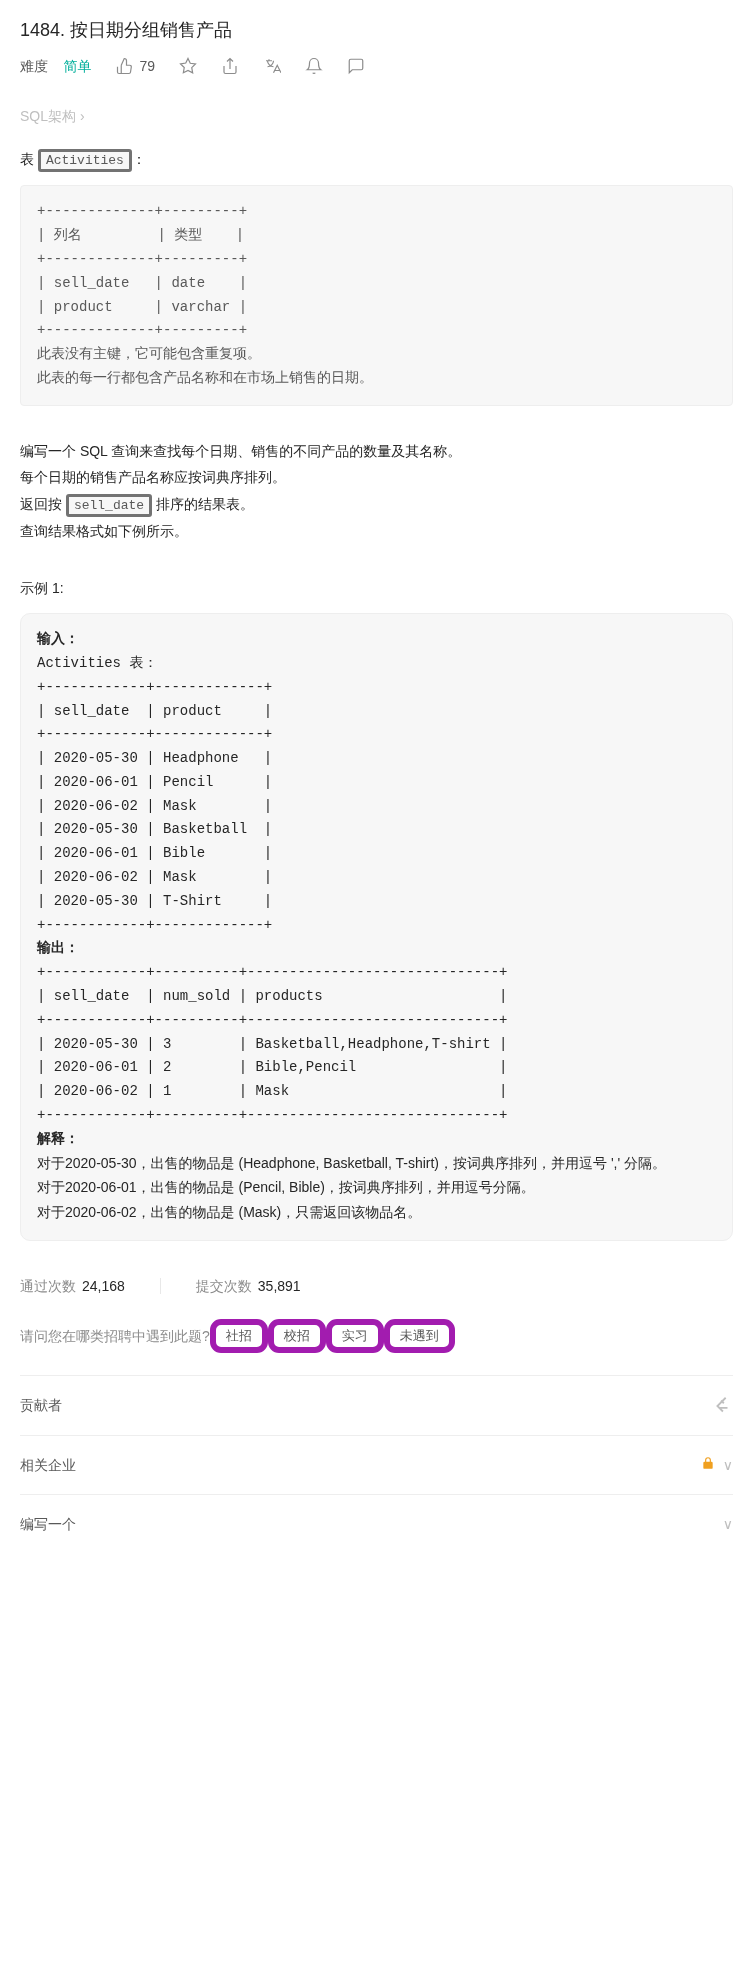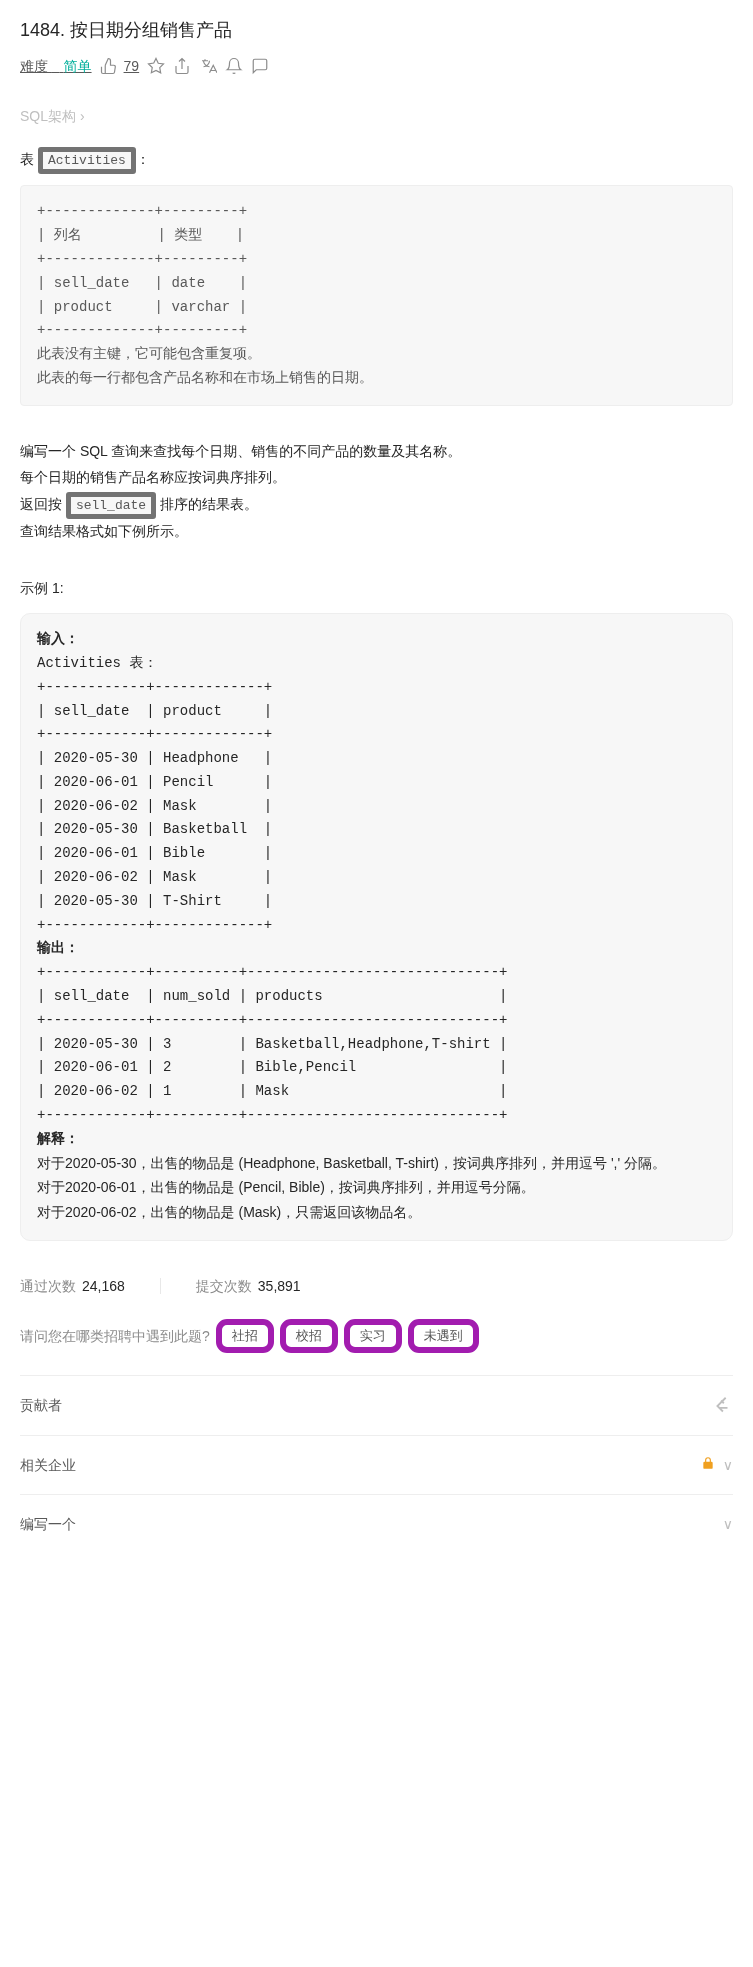--- a/index.html
+++ b/index.html
@@ -1,38 +1,38 @@
 <!DOCTYPE html>
 <html><head>
 <meta charset="utf-8">
 <style>
 * { box-sizing: border-box; margin: 0; padding: 0; }
 body { font-family: -apple-system, BlinkMacSystemFont, "Segoe UI", "PingFang SC", "Hiragino Sans GB", "Microsoft YaHei", sans-serif; background: #fff; color: #262626; width: 753px; padding: 0 20px 40px; font-size: 14px; line-height: 1.6; }
 .title { font-size: 18px; font-weight: 500; color: #262626; margin: 16px 0 10px; }
-.meta-row { display: flex; align-items: center; gap: 8px; margin-bottom: 28px; color: #595959; text-decoration: underline; }
+.meta-row { display: flex; align-items: center; gap: 24px; margin-bottom: 28px; color: #595959; }
 .meta-label { color: #595959; }
 .easy { color: #00af9b; }
 .icon-btn { display: inline-flex; align-items: center; gap: 6px; color: #595959; cursor: pointer; }
 .icon-btn svg { width: 18px; height: 18px; fill: none; stroke: #8c8c8c; stroke-width: 1.6; }
 .schema-link { color: #bfbfbf; margin-bottom: 20px; cursor: pointer; display: inline-flex; align-items: center; }
 .schema-link::after { content: "›"; margin-left: 4px; color: #bfbfbf; }
 .body-text { color: #262626; margin-bottom: 4px; }
-.code-inline { font-family: "SF Mono", Consolas, "Liberation Mono", Menlo, monospace; background: #f7f7f7; border: 5px solid #737373; border-radius: 3px; padding: 1px 5px; font-size: 13px; color: #595959; }
+.code-inline { font-family: "SF Mono", Consolas, "Liberation Mono", Menlo, monospace; background: #f7f7f7; border: 3px solid #737373; border-radius: 3px; padding: 1px 5px; font-size: 13px; color: #595959; }
 .code-block { background: #f7f7f7; border: 1px solid #eee; border-radius: 4px; padding: 14px 16px; margin: 14px 0 34px; font-family: "SF Mono", Consolas, "Liberation Mono", Menlo, monospace; font-size: 14px; line-height: 1.7; white-space: pre; overflow-x: auto; color: #595959; }
 .code-block.example { color: #262626; white-space: pre-wrap; border-radius: 10px; }
 .code-block .desc { font-family: -apple-system, BlinkMacSystemFont, "Segoe UI", "PingFang SC", sans-serif; }
 .para-group { margin-bottom: 34px; }
 .section-h { font-weight: 400; color: #262626; margin-bottom: 14px; }
 b { font-weight: 700; }
 .stats-row { display: flex; align-items: center; margin: 12px 0 18px; color: #8c8c8c; gap: 17px; }
 .stats-item { margin-right: 18px; }
 .stats-val { color: #262626; font-weight: 500; margin-left: 6px; }
 .vsep { width: 1px; height: 16px; background: #e8e8e8; margin: 0 18px 0 0; }
 .hsep { border: none; border-top: 1px solid #eee; margin: 0; }
-.q-row { display: flex; align-items: center; gap: 6px; color: #8c8c8c; margin: 22px 0; }
+.q-row { display: flex; align-items: center; gap: 0; color: #8c8c8c; margin: 22px 0; }
 .opt-btn { border: 6px solid #a21caf; background: #fff; color: #595959; padding: 2px 10px; border-radius: 11px; cursor: pointer; font-size: 13px; }
 .sec-row { display: flex; align-items: center; justify-content: space-between; padding: 18px 0; color: #595959; cursor: pointer; }
 .sec-left { display: flex; align-items: flex-end; gap: 8px; }
 .lock-icon { color: #f0a020; }
 .chev { color: #bfbfbf; }
 .lc-logo { width: 22px; height: 22px; color: #bfbfbf; }
 </style>
 </head>
 <body>
 

